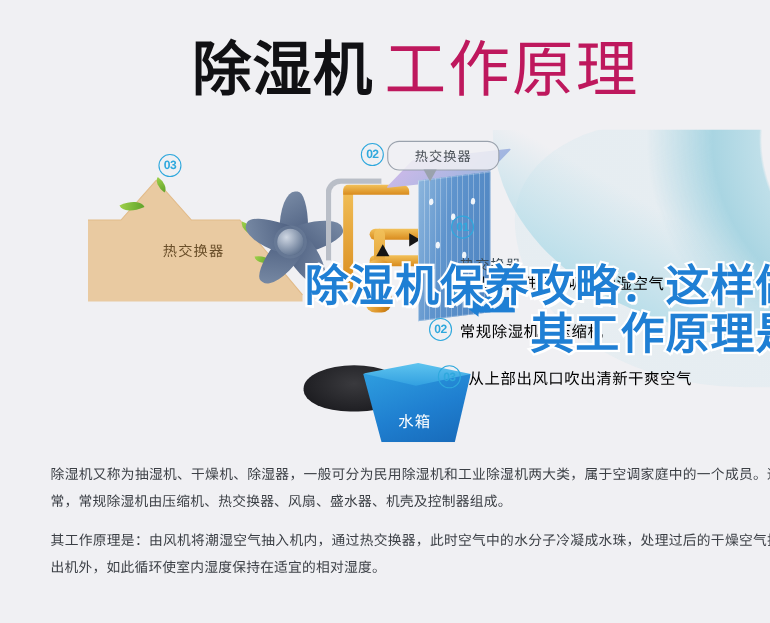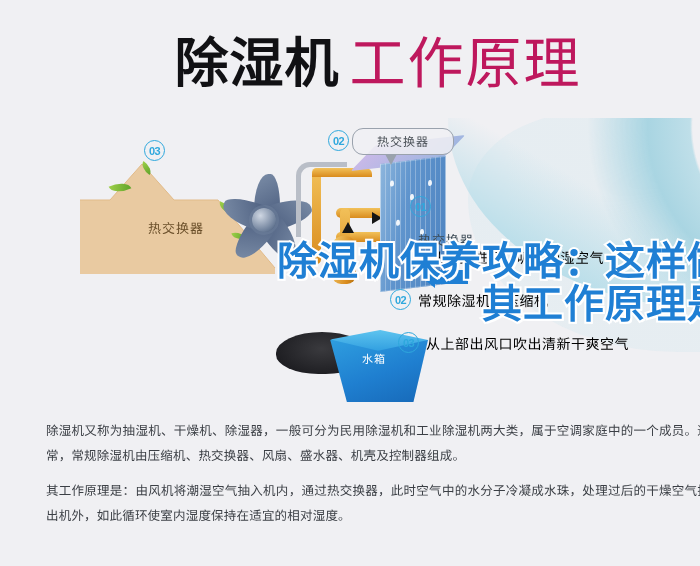--- a/index.html
+++ b/index.html
@@ -269,22 +269,22 @@
   .tank-top {
     position: absolute;
     left: 0; top: 0;
     width: 104px; height: 24px;
     background: linear-gradient(180deg, #5ec4ef, #2b9ade);
     clip-path: polygon(6% 40%, 54% 0, 100% 42%, 52% 86%);
   }
   .tank-label {
     position: absolute;
     left: 38px;
-    top: 20px;
-    font-size: 11px;
+    top: 42px;
+    font-size: 14px;
     color: #ffffff;
     font-family: Liberation Sans, sans-serif;
     letter-spacing: 1px;
   }
   .base {
     position: absolute;
     left: 248px;
     top: 214px;
     width: 92px;
     height: 42px;

